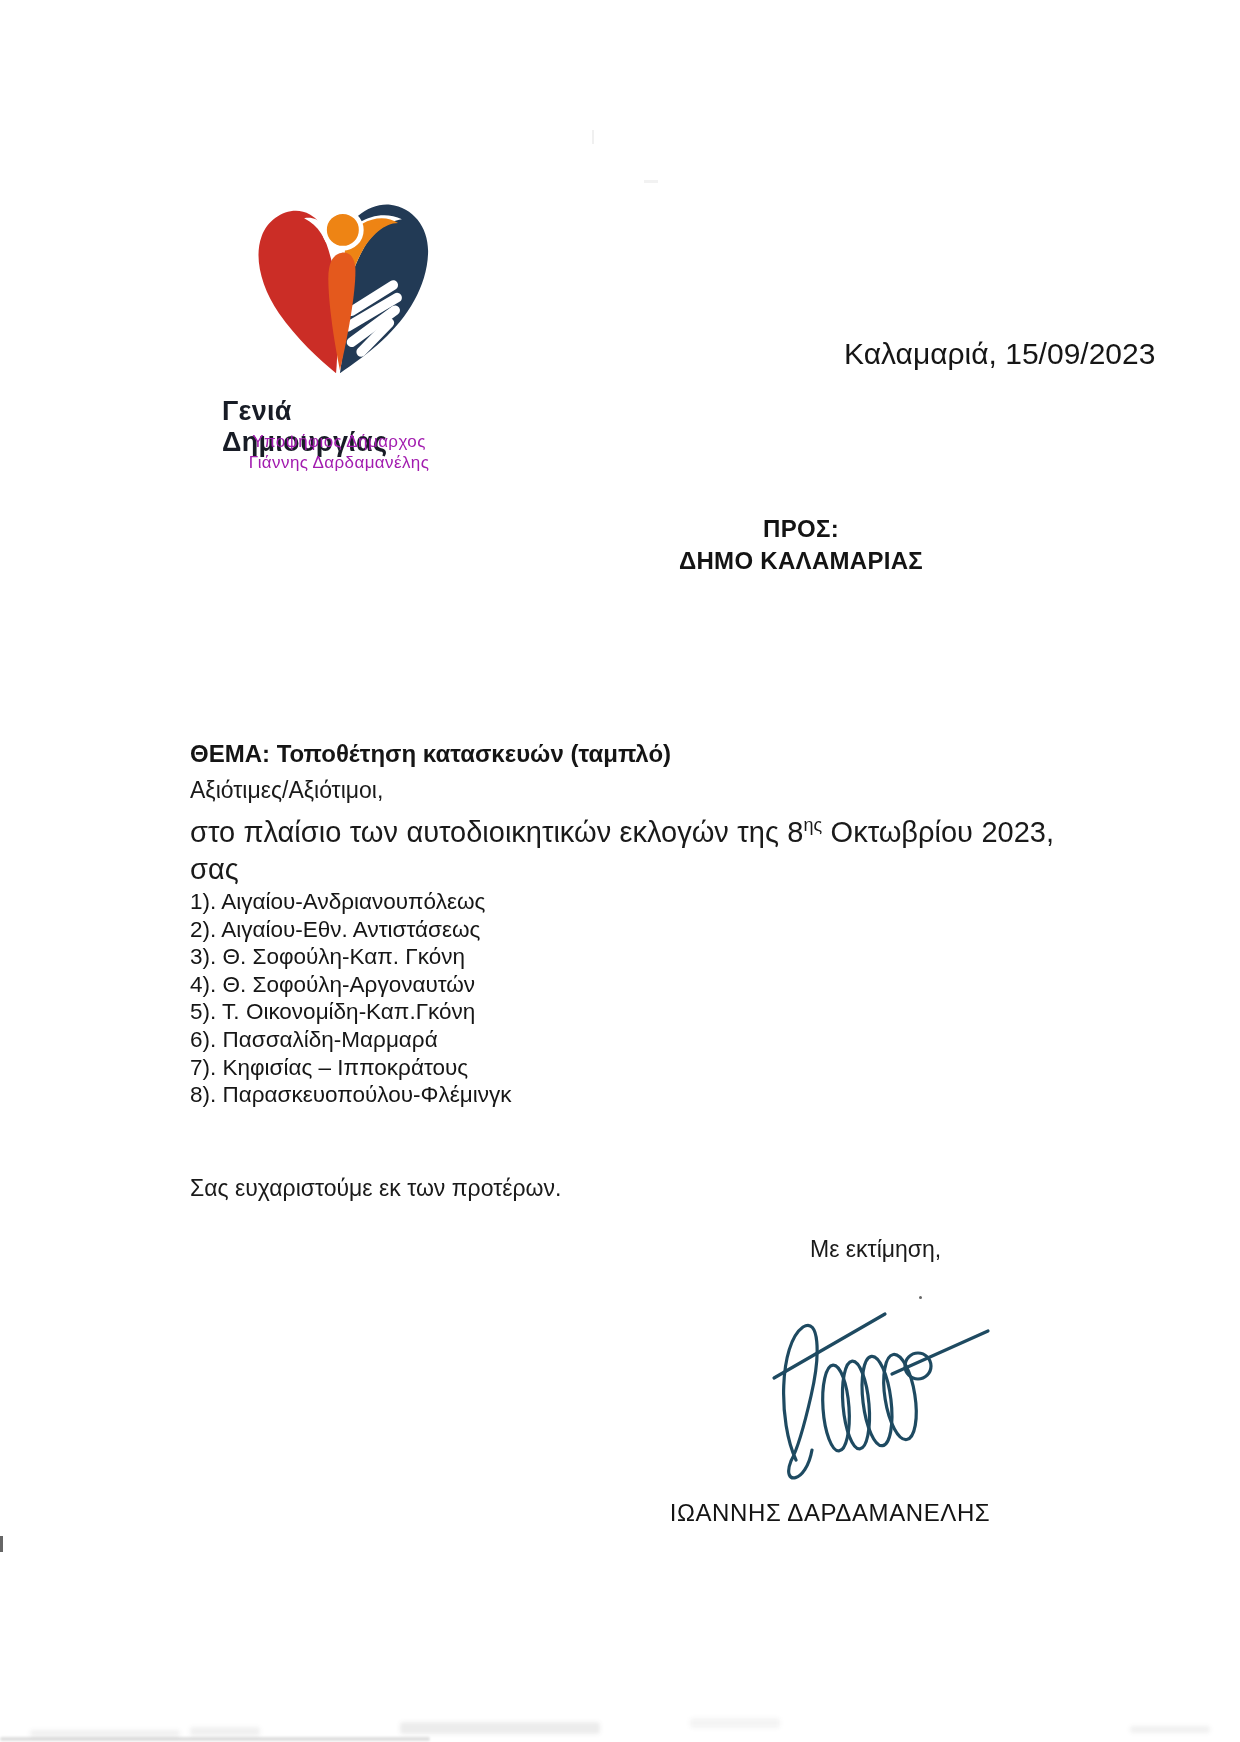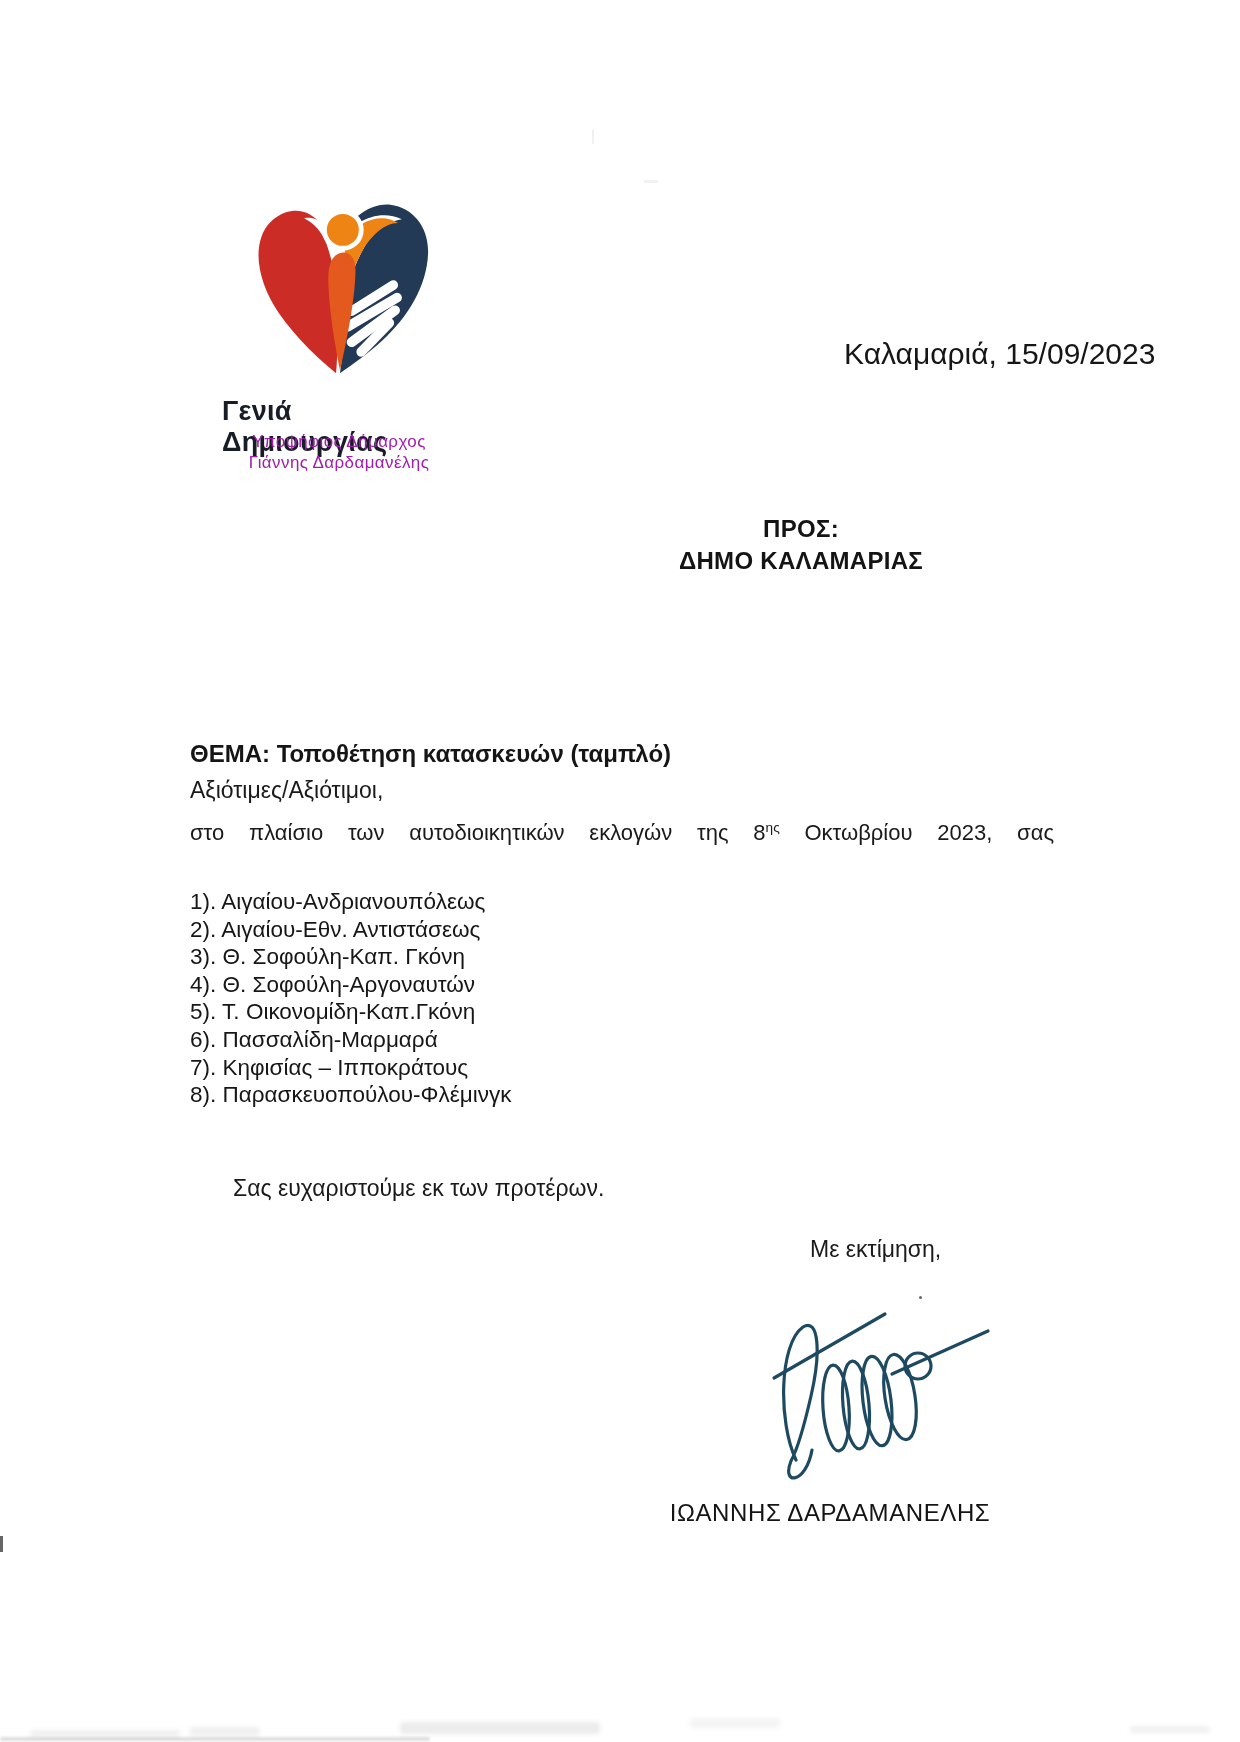--- a/index.html
+++ b/index.html
@@ -37,30 +37,30 @@
     color: #141414; letter-spacing: 0.3px;
   }
 
   
   .subject-line { position: absolute; left: 190px; top: 692px; font-size: 24px; font-weight: bold; color: #151515; margin-top: 48px; }
 
   
   .salutation { position: absolute; left: 190px; top: 758px; font-size: 23px; margin-top: 19px; }
 
   
-  .body-par { position: absolute; left: 190px; top: 814px; width: 864px; font-size: 22px; line-height: 37px; }
+  .body-par { position: absolute; left: 190px; top: 814px; width: 864px; font-size: 29px; line-height: 37px; }
   .body-line1 { text-align: justify; text-align-last: justify; white-space: normal; }
   .body-line2 { text-align: left; }
   .body-par sup { font-size: 0.62em; vertical-align: super; line-height: 0; }
 
   
   .locations { position: absolute; left: 190px; top: 888px; font-size: 22.5px; line-height: 27.6px; color: #161616; }
 
   
-  .thanks-line { position: absolute; left: 190px; top: 1175px; font-size: 23px; margin-left: 43px; }
+  .thanks-line { position: absolute; left: 190px; top: 1175px; font-size: 23px; }
   .regards-line { position: absolute; left: 810px; top: 1236px; font-size: 23px; text-align: right; }
   .signature-svg { position: absolute; left: 752px; top: 1300px; width: 248px; height: 180px; }
   .signer-name {
     position: absolute; left: 610px; top: 1499px; width: 440px;
     text-align: center; font-size: 24px; letter-spacing: 0.6px; color: #141414;
   }
 
   
   .ink-dot { position: absolute; left: 919px; top: 1296px; width: 3px; height: 3px; background: #666; border-radius: 50%; }
   .scan-mark-a { position: absolute; left: 592px; top: 130px; width: 2px; height: 14px; background: rgba(0,0,0,0.06); }

